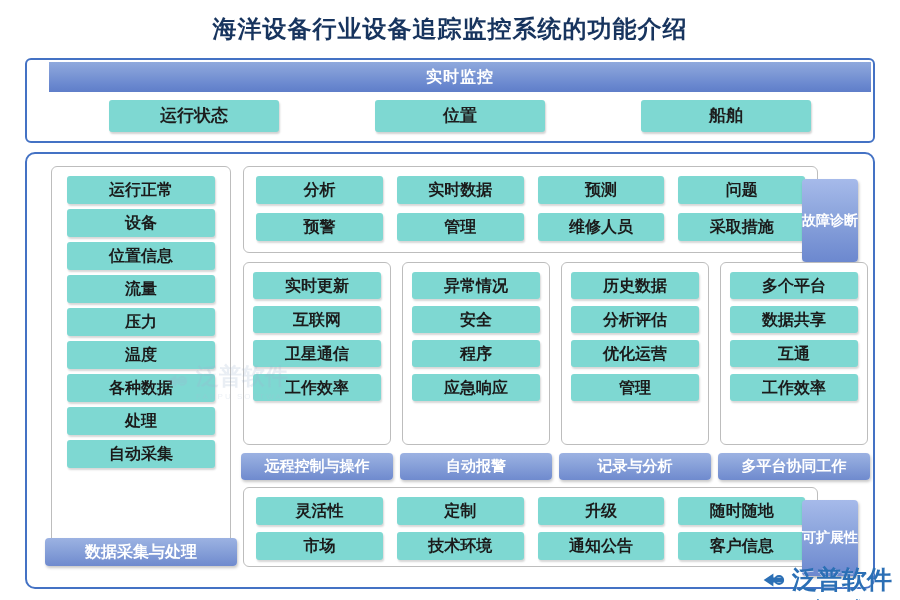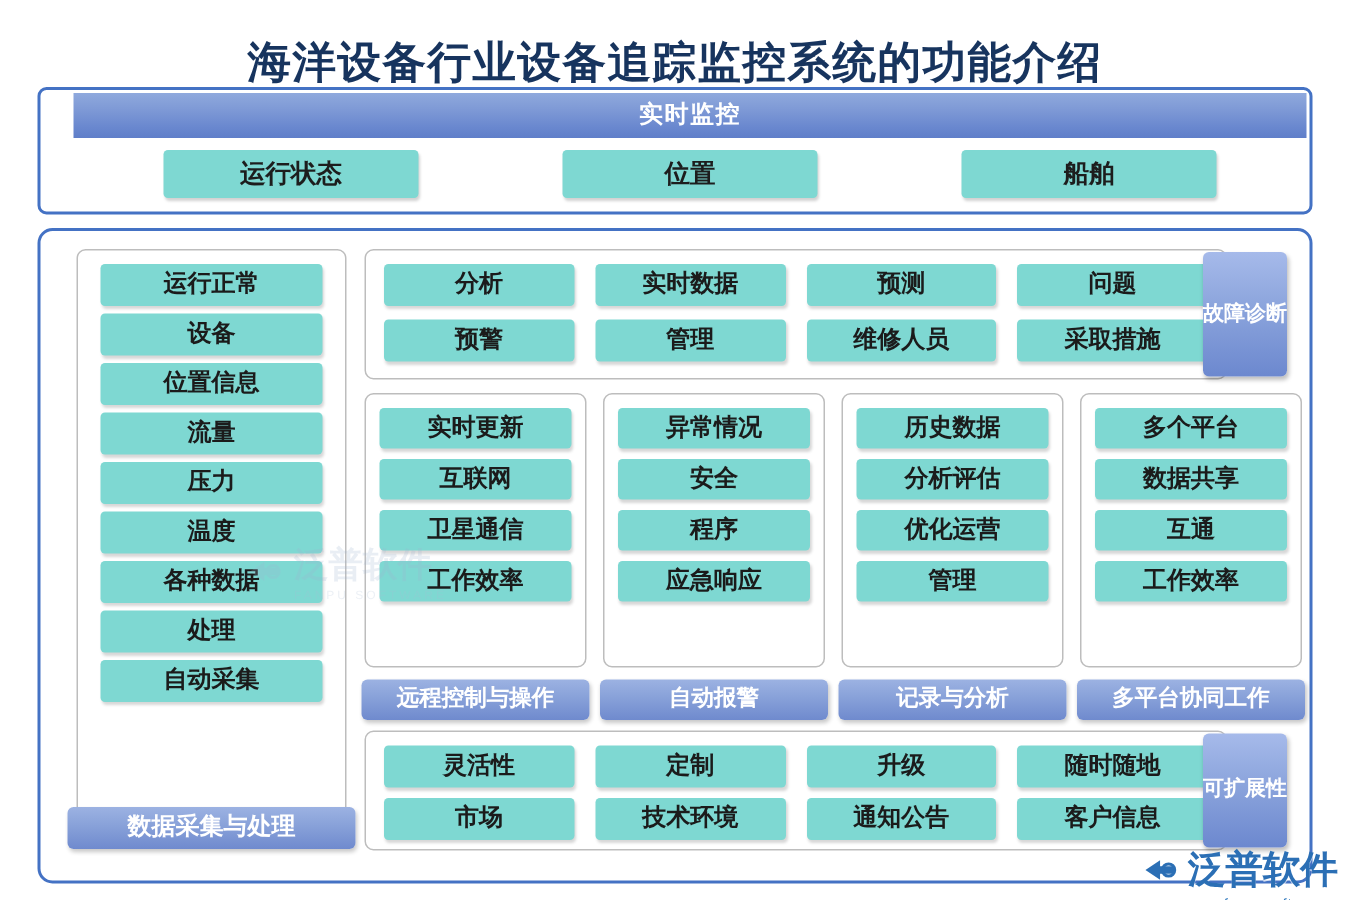--- a/index.html
+++ b/index.html
@@ -8,26 +8,26 @@
     background:#ffffff;
     font-family:"Liberation Serif","DejaVu Serif",serif;
     overflow:hidden;
     position:relative;
   }
 
   
   .page-title{
     width:900px;
     text-align:center;
-    font-size:29px;
+    font-size:24px;
     font-weight:bold;
     color:#17345e;
     letter-spacing:1px;
     line-height:44px;
-    padding-top:20px;
+    padding-top:7px;
     box-sizing:border-box;
     font-family:"Liberation Serif","DejaVu Serif",serif;
   }
 
   
   .top-block{
     position:absolute;
     left:25px; top:58px;
     width:850px; height:85px;
     border:2px solid #4472c4;
@@ -153,20 +153,21 @@
     font-size:14px;
     font-weight:bold;
     text-align:center;
     border-radius:4px;
     background:linear-gradient(180deg,#a6baea 0%,#8ba4dc 45%,#6c88cf 100%);
     box-shadow:1px 2px 3px rgba(0,0,0,0.25);
     display:flex;
     align-items:center;
     justify-content:center;
     line-height:18px;
+    margin-top:11px;
   }
   #fault-label{left:802px; top:168px; height:83px;}
   #scal-label{left:802px; top:489px; height:76px;}
 
   
   .mid-wrap{
     position:absolute;
     left:243px; top:262px;
     width:632px; height:218px;
     display:flex;

